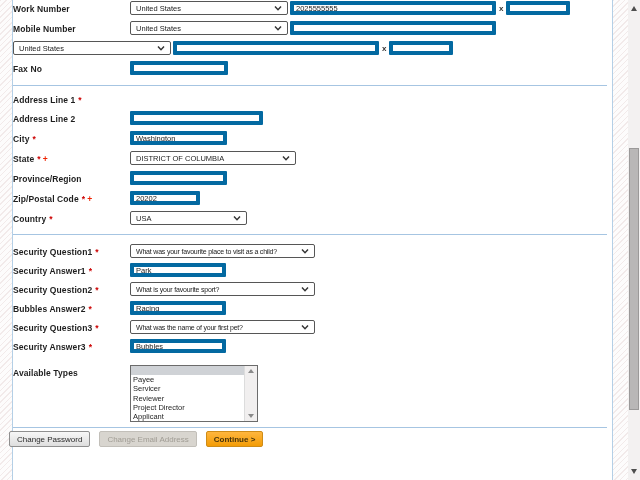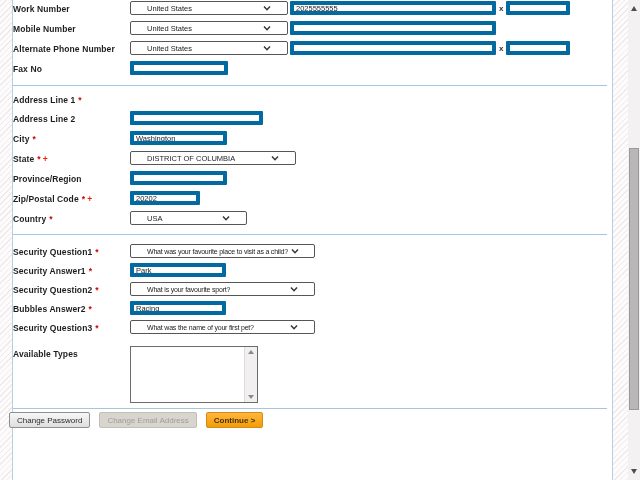--- a/index.html
+++ b/index.html
@@ -26,21 +26,21 @@
 
   .row { display:flex; align-items:flex-start; }
   .lbl { width:117px; flex:none; font-size:8.5px; font-weight:bold; color:#1e1e1e; padding-top:3px; letter-spacing:0.1px; }
   .req  { color:#cc0000; margin-left:3px; }
   .plus { color:#ee2200; margin-left:2px; }
 
   .tbox { height:14px; border:4px solid #0369a1; border-radius:1px; background:#fff;
           font-family:"Liberation Sans", sans-serif; font-size:7.5px; color:#222; padding:0 2px; outline:none; }
   .sel  { height:14px; border:1px solid #565656; border-radius:2px; background:#fff;
           display:flex; align-items:center; justify-content:space-between;
-          font-size:7.5px; color:#222; padding:0 16px; overflow:hidden; white-space:nowrap; }
+          font-size:7.5px; color:#222; padding:0 5px; overflow:hidden; white-space:nowrap; }
   .sel .chev { flex:none; margin-left:3px; }
   .sel.q { font-size:7px; letter-spacing:-0.2px; }
 
   .row-phone { margin-bottom:6px; }
   #sec-contact { padding-top:1px; }
   .phone-group { display:flex; align-items:flex-start; }
   .w-csel { width:158px; }
   .w-pnum { width:206px; margin-left:2px; }
   .ext-x  { font-size:8px; font-weight:bold; color:#333; margin:3px 3px 0 3px; }
   .w-ext  { width:64px; }
@@ -117,21 +117,20 @@
             <span>United States</span>
             <svg class="chev" width="8" height="5" viewBox="0 0 8 5">
                 <path d="M1 .5 L4 3.8 L7 .5" fill="none" stroke="#333" stroke-width="1.4"></path>
               </svg>
           </div>
           <input class="tbox w-pnum" value="" style="">
         </div>
       </div>
 
       <div class="row row-phone">
-        <div class="lbl"><span>Alternate Phone Number</span></div>
         <div class="phone-group">
           <div class="sel w-csel">
             <span>United States</span>
             <svg class="chev" width="8" height="5" viewBox="0 0 8 5">
                 <path d="M1 .5 L4 3.8 L7 .5" fill="none" stroke="#333" stroke-width="1.4"></path>
               </svg>
           </div>
           <input class="tbox w-pnum" value="" style="">
           <span class="ext-x">x</span>
           <input class="tbox w-ext" value="" style="">
@@ -231,24 +230,36 @@
       <div class="row row-sec">
         <div class="lbl"><span>Security Question3</span><span class="req">*</span></div>
         <div class="sel q w-q">
           <span>What was the name of your first pet?</span>
           <svg class="chev" width="8" height="5" viewBox="0 0 8 5">
               <path d="M1 .5 L4 3.8 L7 .5" fill="none" stroke="#333" stroke-width="1.4"></path>
             </svg>
         </div>
       </div>
 
+      <div class="row row-sec">
+        <div class="lbl"><span>Security Answer3</span><span class="req">*</span></div>
+        <input class="tbox w-a" value="Bubbles" style="">
+      </div>
 
       <div class="row row-avail">
         <div class="lbl"><span>Available Types</span></div>
         <div class="listbox">
+          <div class="lb-opts">
+            <div class="lb-opt selected"></div>
+            <div class="lb-opt">Payee</div>
+            <div class="lb-opt">Servicer</div>
+            <div class="lb-opt">Reviewer</div>
+            <div class="lb-opt">Project Director</div>
+            <div class="lb-opt">Applicant</div>
+          </div>
           <div class="lb-scroll">
             <div class="lb-up"></div>
             <div class="lb-down"></div>
           </div>
         </div>
       </div>
     </div>
 
     <div id="div3" class="divider"></div>
 

